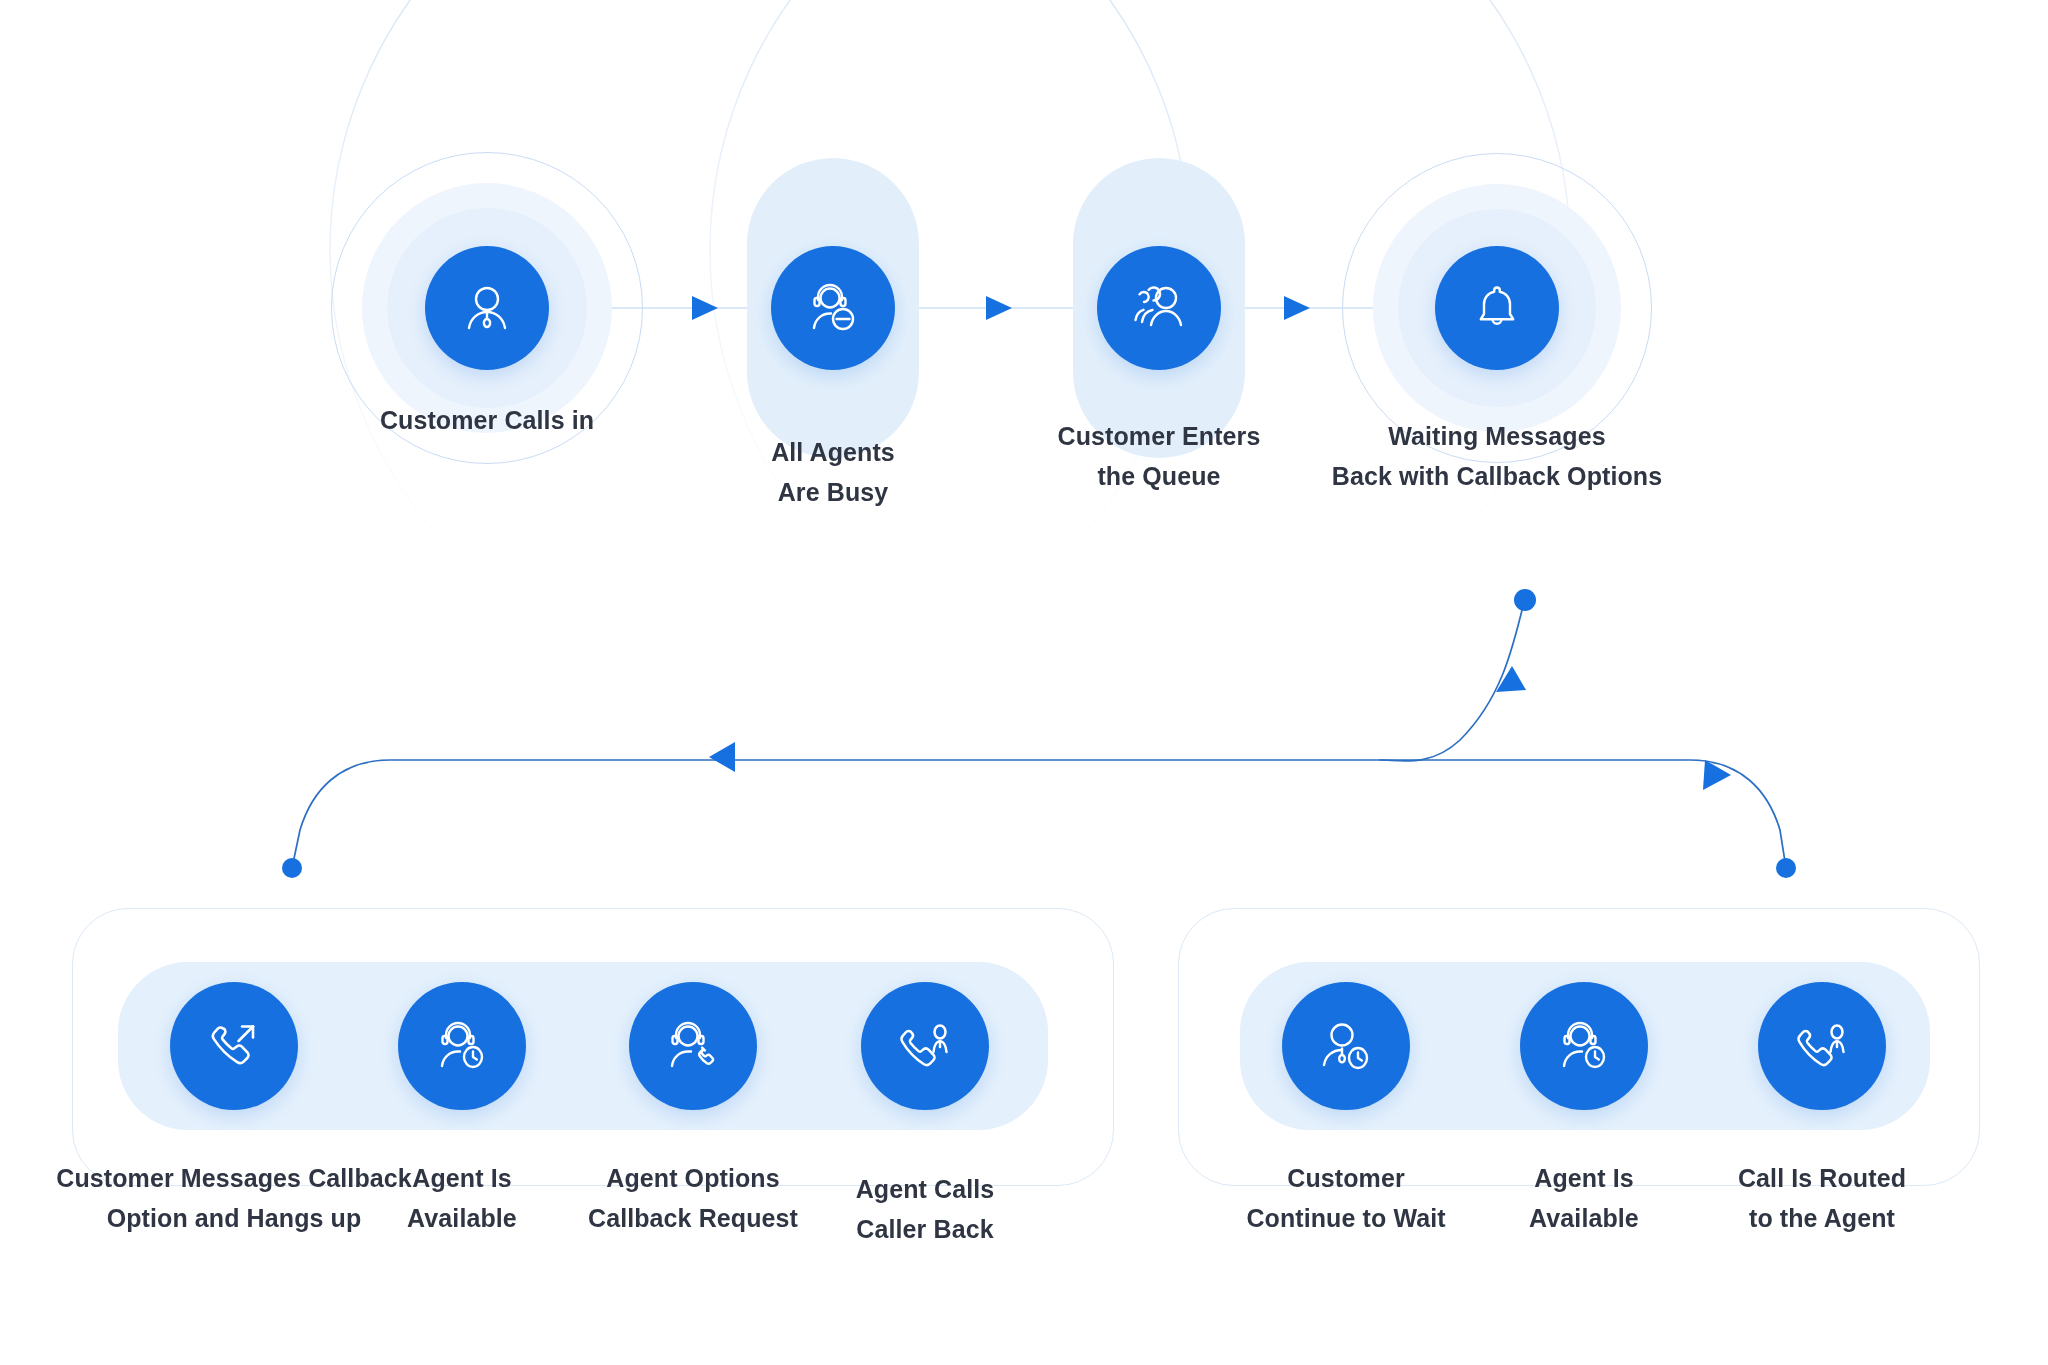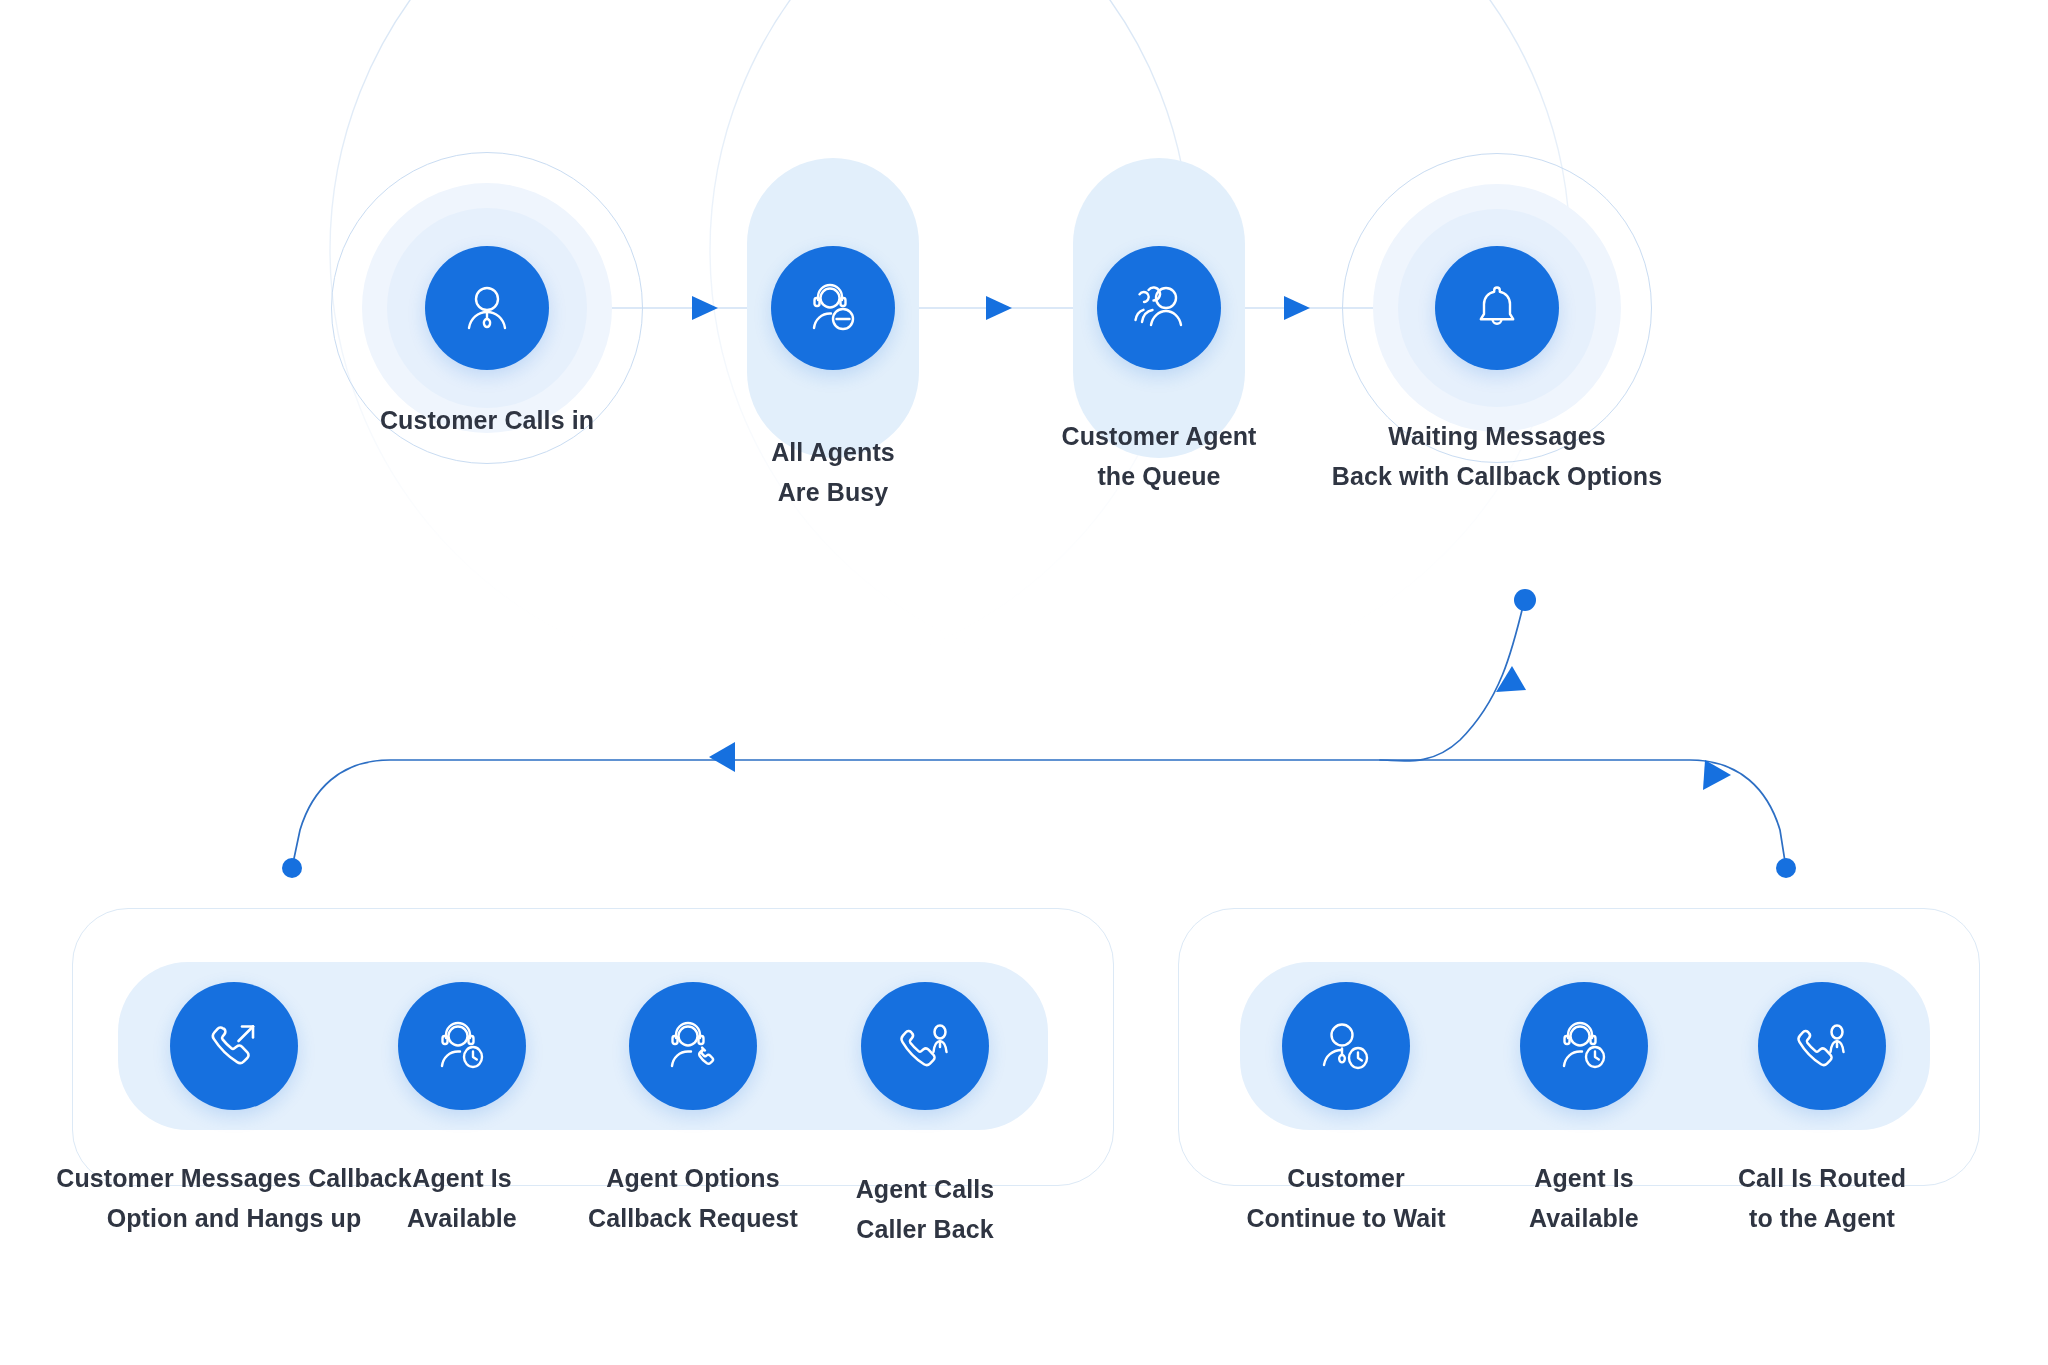--- a/index.html
+++ b/index.html
@@ -214,21 +214,21 @@
     <div class="node-circle">
       <svg width="60" height="60" viewBox="0 0 60 60" fill="none" stroke="#FFFFFF" stroke-width="2.4" stroke-linecap="round" stroke-linejoin="round">
         <circle cx="37" cy="20" r="10"></circle>
         <path d="M22 47c1.5-8.5 8-14 15-14s13.5 5.5 15 14"></path>
         <path d="M24.5 22.5a6.5 6.5 0 1 0-5-10.6"></path>
         <path d="M13 44c1-6.5 5-11 10.5-12"></path>
         <path d="M15 24a5 5 0 1 0-4.5-7.7"></path>
         <path d="M6.5 42c.8-5 3.7-8.8 8-10.2"></path>
       </svg>
     </div>
-    <div class="node-label" style="top:108px;">Customer Agent
+    <div class="node-label" style="top:108px;">Customer Enters
 the Queue</div>
   </div>
 
   <div class="node" style="left:1497px; top:308px;">
     <div class="halo-outline" style="width:308px;height:308px;"></div>
     <div class="halo-soft-2" style="width:248px;height:248px;"></div>
     <div class="halo-soft" style="width:198px;height:198px;"></div>
     <div class="node-circle">
       <svg width="60" height="60" viewBox="0 0 60 60" fill="none" stroke="#FFFFFF" stroke-width="2.4" stroke-linecap="round" stroke-linejoin="round">
         <path d="M30 9.5c-1.8 0-2.8 1.4-2.8 2.8v1.4A12.5 12.5 0 0 0 17 26.2V36l-3.2 5.2h32.4L43 36v-9.8A12.5 12.5 0 0 0 32.8 13.7v-1.4c0-1.4-1-2.8-2.8-2.8z"></path>

